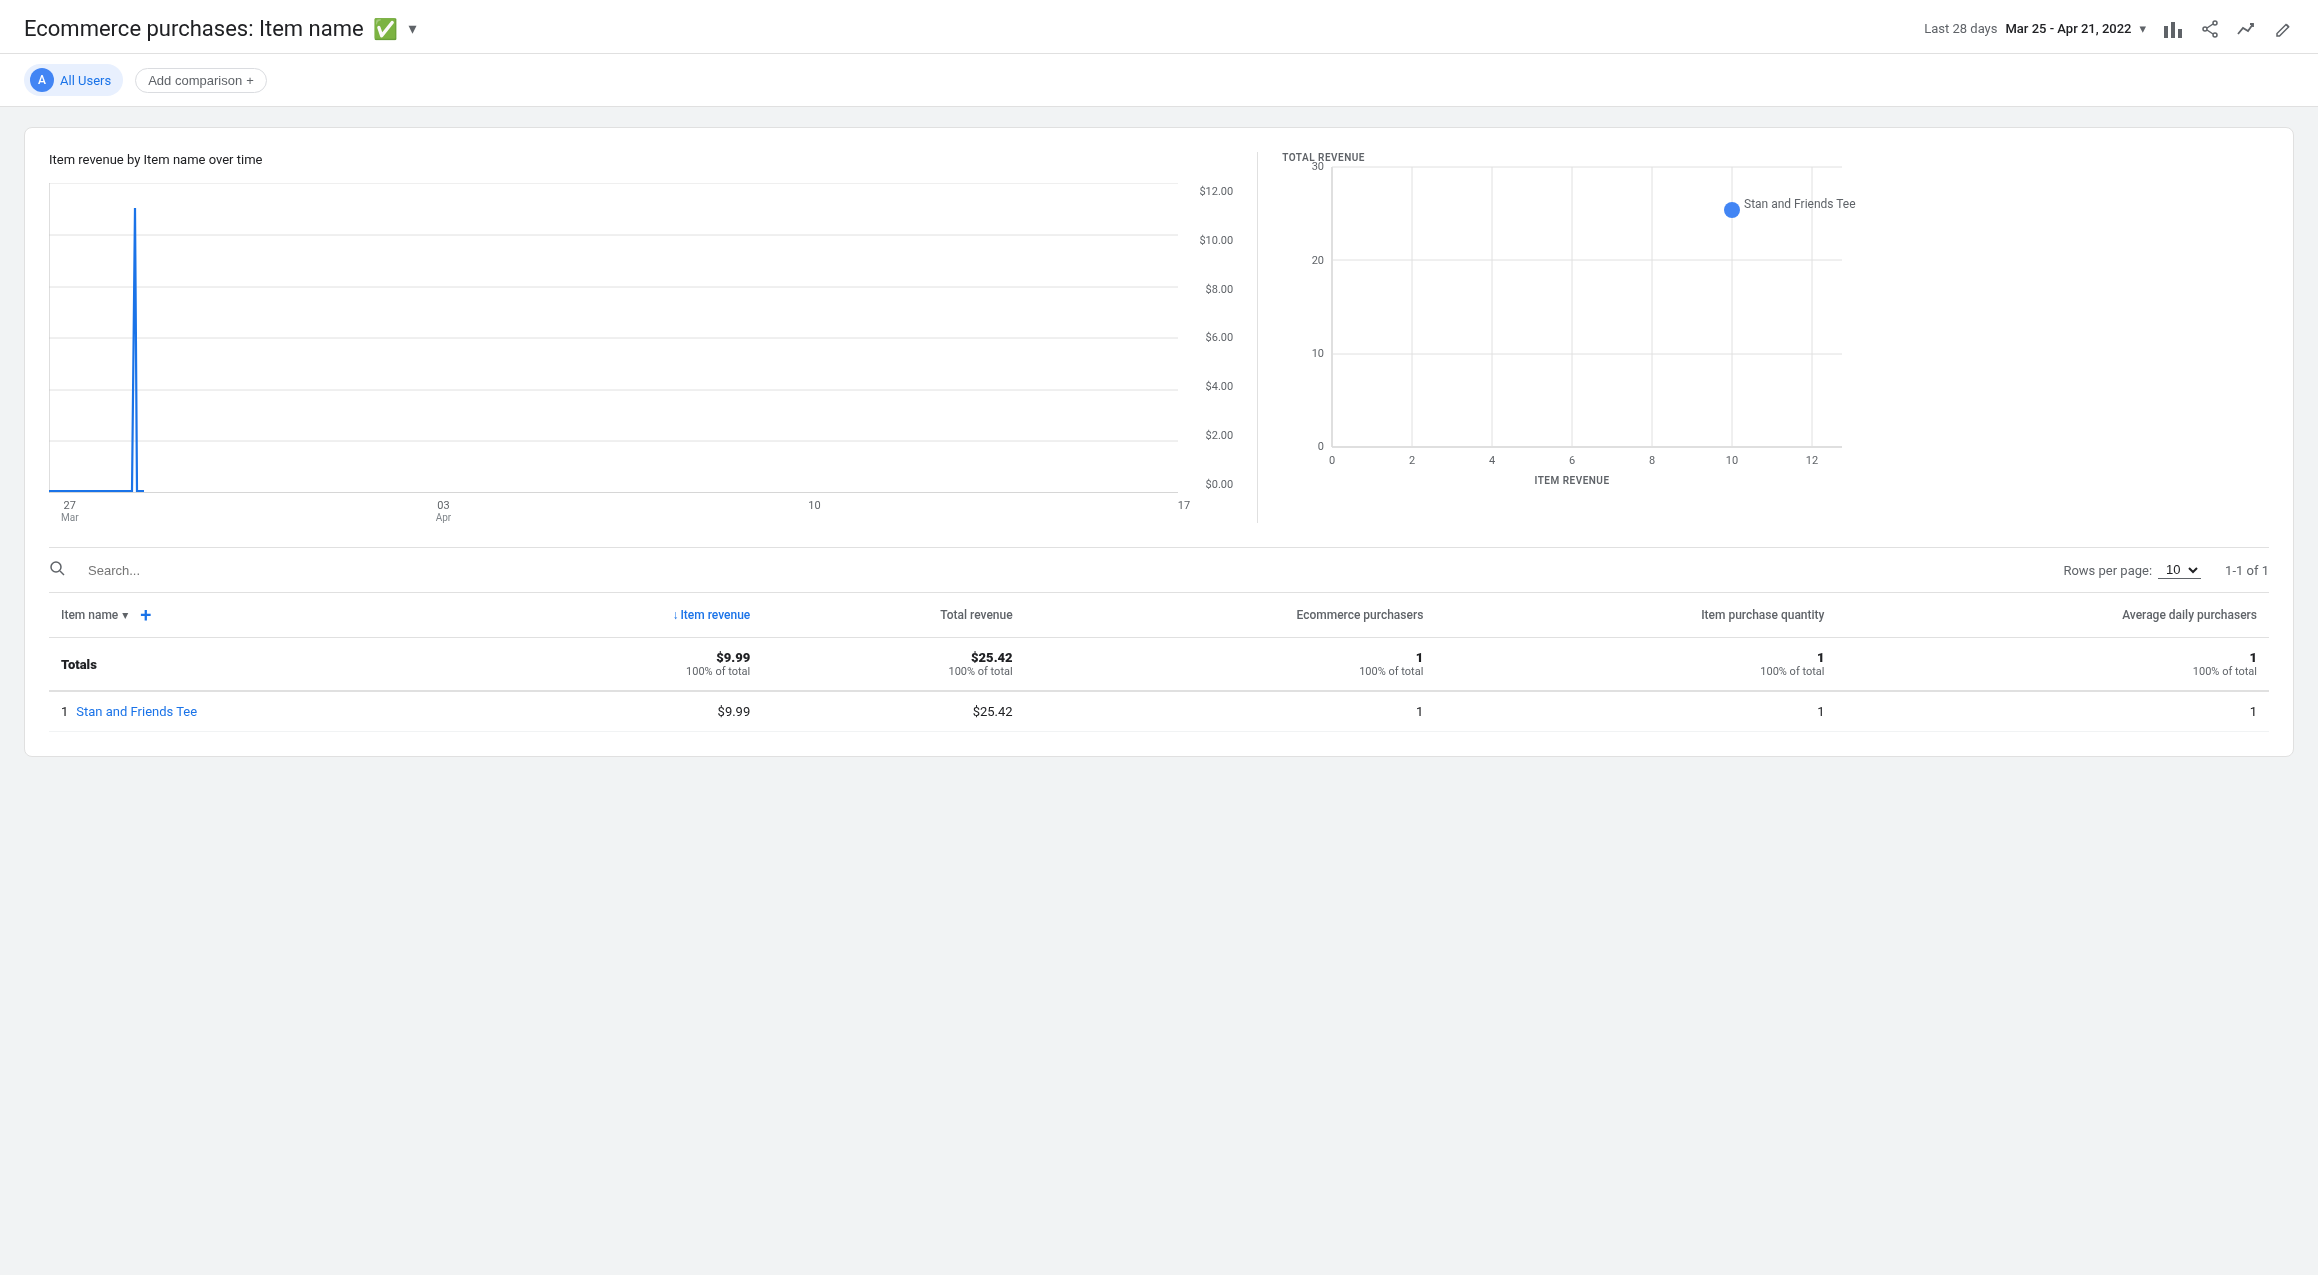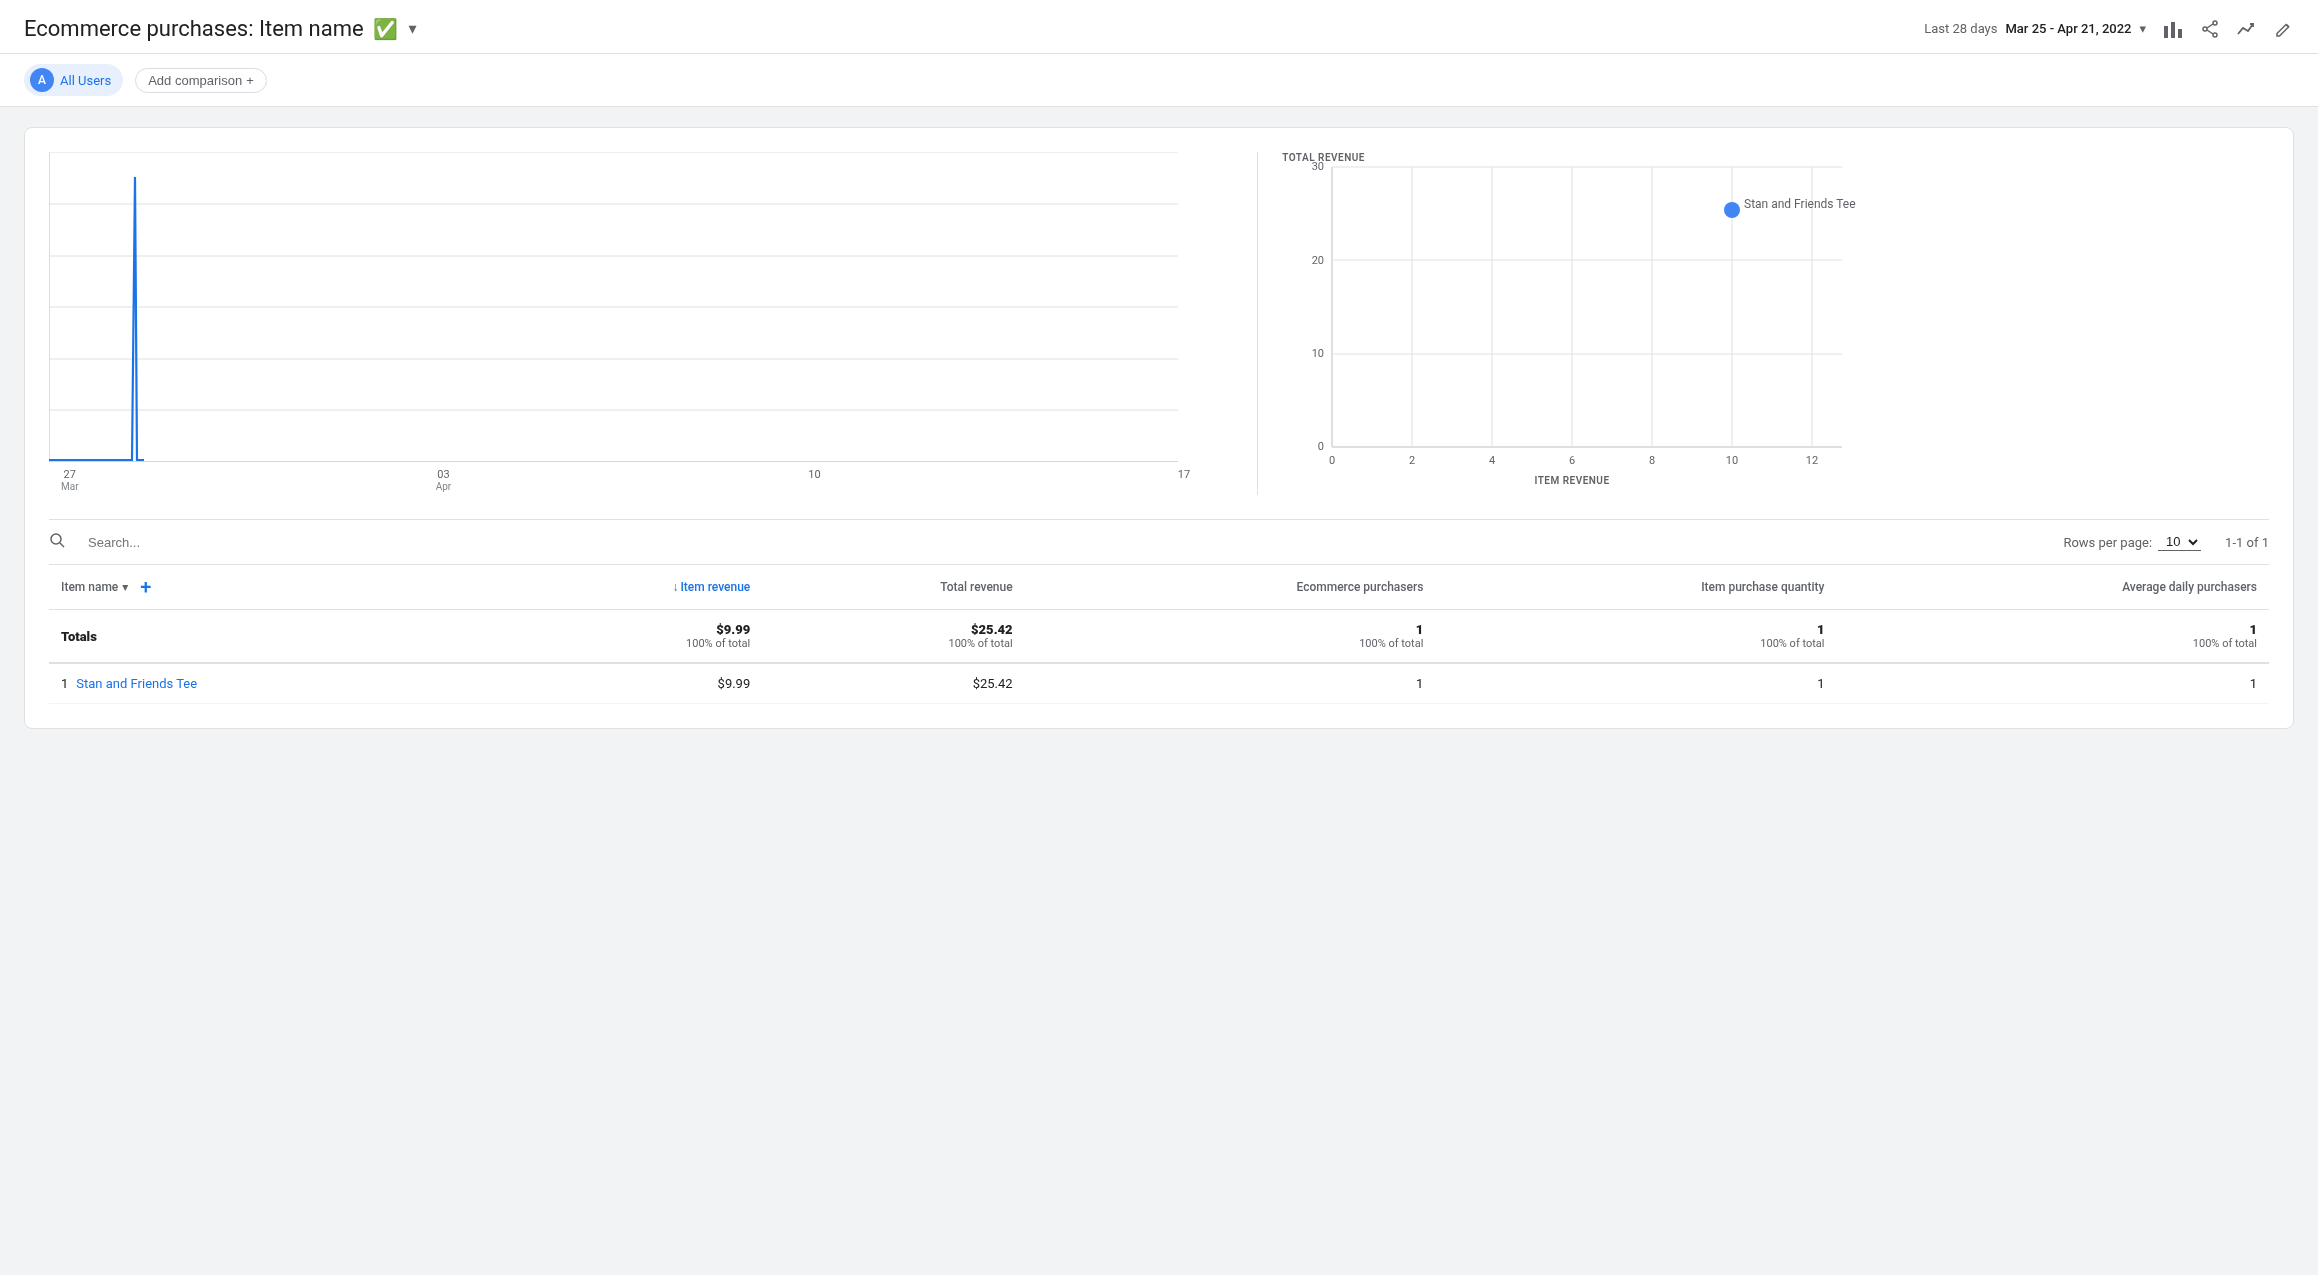--- a/index.html
+++ b/index.html
@@ -311,22 +311,32 @@
     <span>+</span>
   </button>
 </div>
 
 <div class="main-content">
   <div class="card">
 
     <div class="charts-section">
 
       <div class="chart-left">
+        <div class="chart-title">Item revenue by Item name over time</div>
         <div style="position:relative; height:340px;">
 
+          <div style="position:absolute; right:0; top:0; width:55px; height:310px; display:flex; flex-direction:column; justify-content:space-between; align-items:flex-end; padding:2px 0;">
+            <span style="font-size:11px;color:#5f6368;">$12.00</span>
+            <span style="font-size:11px;color:#5f6368;">$10.00</span>
+            <span style="font-size:11px;color:#5f6368;">$8.00</span>
+            <span style="font-size:11px;color:#5f6368;">$6.00</span>
+            <span style="font-size:11px;color:#5f6368;">$4.00</span>
+            <span style="font-size:11px;color:#5f6368;">$2.00</span>
+            <span style="font-size:11px;color:#5f6368;">$0.00</span>
+          </div>
 
           <svg width="calc(100% - 55px)" height="310" style="position:absolute;left:0;top:0;width:calc(100% - 55px);">
 
             <line x1="0" y1="0" x2="100%" y2="0" stroke="#e0e0e0" stroke-width="1"></line>
             <line x1="0" y1="52" x2="100%" y2="52" stroke="#e0e0e0" stroke-width="1"></line>
             <line x1="0" y1="104" x2="100%" y2="104" stroke="#e0e0e0" stroke-width="1"></line>
             <line x1="0" y1="155" x2="100%" y2="155" stroke="#e0e0e0" stroke-width="1"></line>
             <line x1="0" y1="207" x2="100%" y2="207" stroke="#e0e0e0" stroke-width="1"></line>
             <line x1="0" y1="258" x2="100%" y2="258" stroke="#e0e0e0" stroke-width="1"></line>
             <line x1="0" y1="310" x2="100%" y2="310" stroke="#e0e0e0" stroke-width="1"></line>

